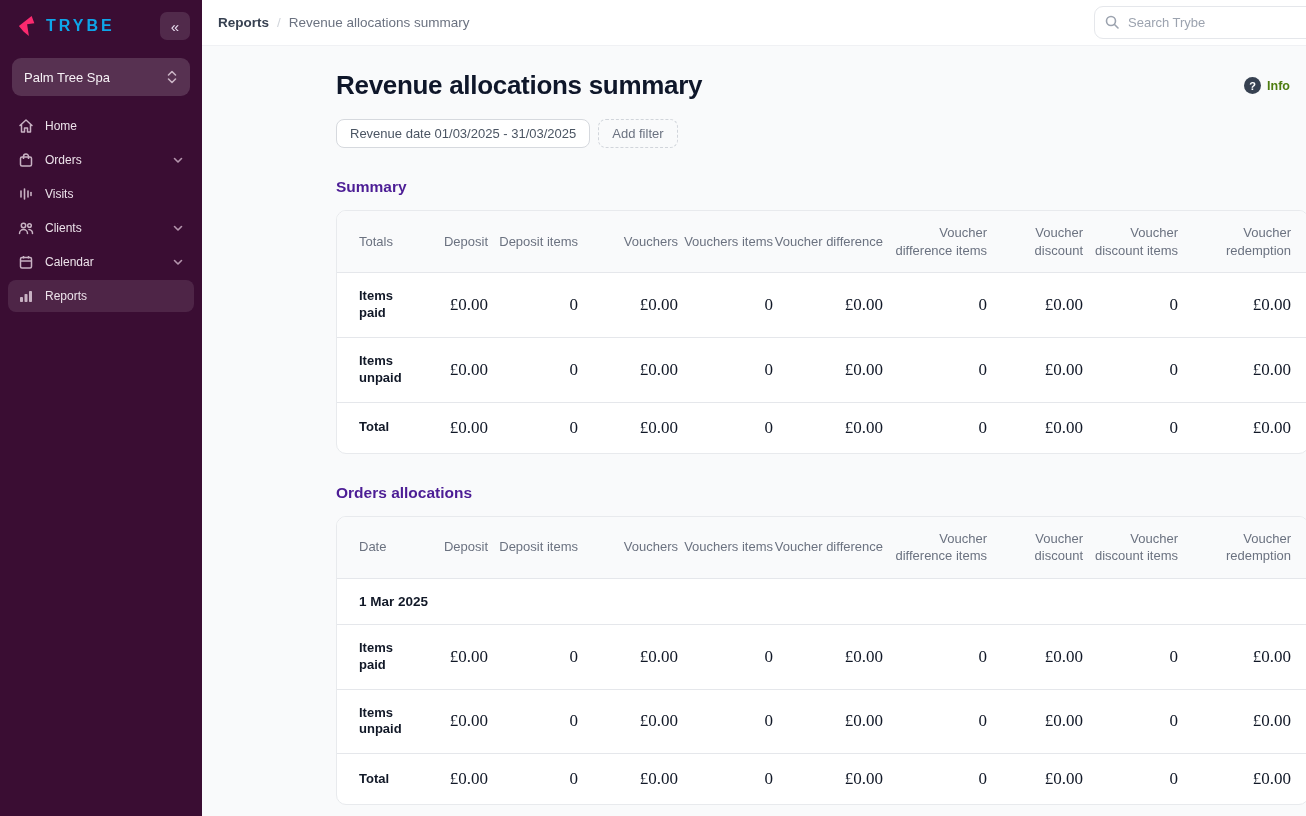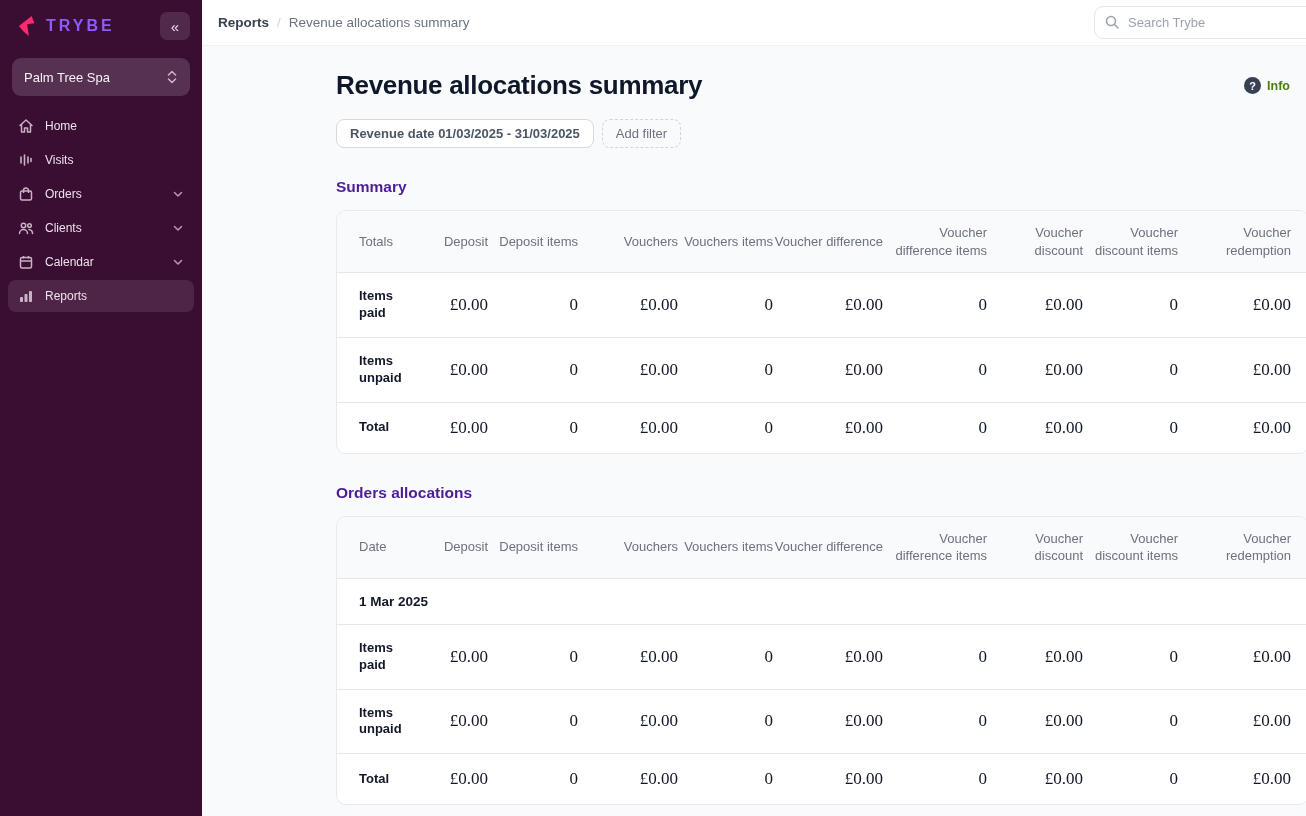--- a/index.html
+++ b/index.html
@@ -15,21 +15,21 @@
   .sidebar {
     position:absolute; left:0; top:0; bottom:0; width:202px;
     background:#3a0d33; color:#f3ecf2; z-index:10;
   }
   .sidebar-head {
     display:flex; align-items:center; justify-content:space-between;
     padding:12px 12px 10px 18px;
   }
   .logo { display:flex; align-items:center; gap:8px; }
   .logo-mark { width:20px; height:22px; }
-  .logo-text { font-size:16px; font-weight:700; letter-spacing:3px; color:#8b5cf6; }
+  .logo-text { font-size:16px; font-weight:700; letter-spacing:3px; color:#0ea5e9; }
   .collapse-btn {
     width:30px; height:28px; border-radius:7px; border:none;
     background:rgba(255,255,255,0.12); color:#e9def0;
     font-size:15px; line-height:1; cursor:pointer;
     display:flex; align-items:center; justify-content:center;
   }
   .workspace {
     margin:8px 12px 6px 12px; height:38px; border-radius:9px;
     background:rgba(255,255,255,0.15);
     display:flex; align-items:center; justify-content:space-between;
@@ -79,21 +79,21 @@
     width:17px; height:17px; border-radius:50%; background:#374151; color:#ffffff;
     font-size:11px; font-weight:700; display:flex; align-items:center; justify-content:center;
   }
   .info-label { font-size:12.5px; font-weight:600; color:#4d7c0f; }
 
   .filter-row { margin-top:18px; display:flex; gap:8px; }
   .chip {
     font-size:13px; border-radius:8px; padding:6px 13px; cursor:pointer;
     font-family:"Liberation Sans", sans-serif;
   }
-  .chip-date { background:#ffffff; border:1px solid #d6d9de; color:#4b5563;font-weight:bold; }
+  .chip-date { background:#ffffff; border:1px solid #d6d9de; color:#4b5563; }
   .chip-add { background:transparent; border:1px dashed #d1d5db; color:#6b7280; }
 
   .section-heading { margin-top:30px; font-size:15.5px; font-weight:700; color:#4c1d95; }
 
   .card {
     margin-top:14px; width:973px; background:#ffffff;
     border:1px solid #e8eaed; border-radius:10px; overflow:hidden;
   }
   table.tbl { width:100%; border-collapse:collapse; table-layout:fixed; }
   .tbl thead th {
@@ -144,37 +144,37 @@
   </div>
 
   <ul class="nav">
     <li class="nav-item">
       <svg class="nav-icon" viewBox="0 0 16 16" fill="none" stroke="currentColor" stroke-width="1.5" stroke-linecap="round" stroke-linejoin="round">
         <path d="M2 7.5 L8 2 L14 7.5 M3.5 6.5 V14 H6.5 V10 H9.5 V14 H12.5 V6.5"></path>
       </svg>
       <span class="nav-label">Home</span>
     </li>
     <li class="nav-item">
+      <svg class="nav-icon" viewBox="0 0 16 16" fill="none" stroke="currentColor" stroke-width="1.5" stroke-linejoin="round">
+        <rect x="2.5" y="5" width="11" height="9" rx="1.5"></rect>
+          <path d="M5.5 7 V4.5 a2.5 2.5 0 0 1 5 0 V7"></path>
+      </svg>
+      <span class="nav-label">Orders</span>
+      <svg class="nav-chevron" viewBox="0 0 12 12" fill="none" stroke="currentColor" stroke-width="1.6" stroke-linecap="round" stroke-linejoin="round">
+          <polyline points="2.5,4.5 6,8 9.5,4.5"></polyline>
+        </svg>
+    </li>
+    <li class="nav-item">
       <svg class="nav-icon" viewBox="0 0 16 16" fill="none" stroke="currentColor" stroke-width="1.6" stroke-linecap="round">
         <line x1="3" y1="5" x2="3" y2="11"></line>
           <line x1="6.5" y1="3" x2="6.5" y2="13"></line>
           <line x1="10" y1="5" x2="10" y2="11"></line>
           <line x1="13" y1="6.5" x2="13" y2="9.5"></line>
       </svg>
       <span class="nav-label">Visits</span>
-    </li>
-    <li class="nav-item">
-      <svg class="nav-icon" viewBox="0 0 16 16" fill="none" stroke="currentColor" stroke-width="1.5" stroke-linejoin="round">
-        <rect x="2.5" y="5" width="11" height="9" rx="1.5"></rect>
-          <path d="M5.5 7 V4.5 a2.5 2.5 0 0 1 5 0 V7"></path>
-      </svg>
-      <span class="nav-label">Orders</span>
-      <svg class="nav-chevron" viewBox="0 0 12 12" fill="none" stroke="currentColor" stroke-width="1.6" stroke-linecap="round" stroke-linejoin="round">
-          <polyline points="2.5,4.5 6,8 9.5,4.5"></polyline>
-        </svg>
     </li>
     <li class="nav-item">
       <svg class="nav-icon" viewBox="0 0 16 16" fill="none" stroke="currentColor" stroke-width="1.5" stroke-linecap="round" stroke-linejoin="round">
         <circle cx="5.5" cy="5.5" r="2.2"></circle>
           <path d="M1.5 13.5 a4 4 0 0 1 8 0"></path>
           <circle cx="11.5" cy="5.5" r="1.8"></circle>
           <path d="M11 9.6 a3.6 3.6 0 0 1 3.5 3.9"></path>
       </svg>
       <span class="nav-label">Clients</span>
       <svg class="nav-chevron" viewBox="0 0 12 12" fill="none" stroke="currentColor" stroke-width="1.6" stroke-linecap="round" stroke-linejoin="round">

